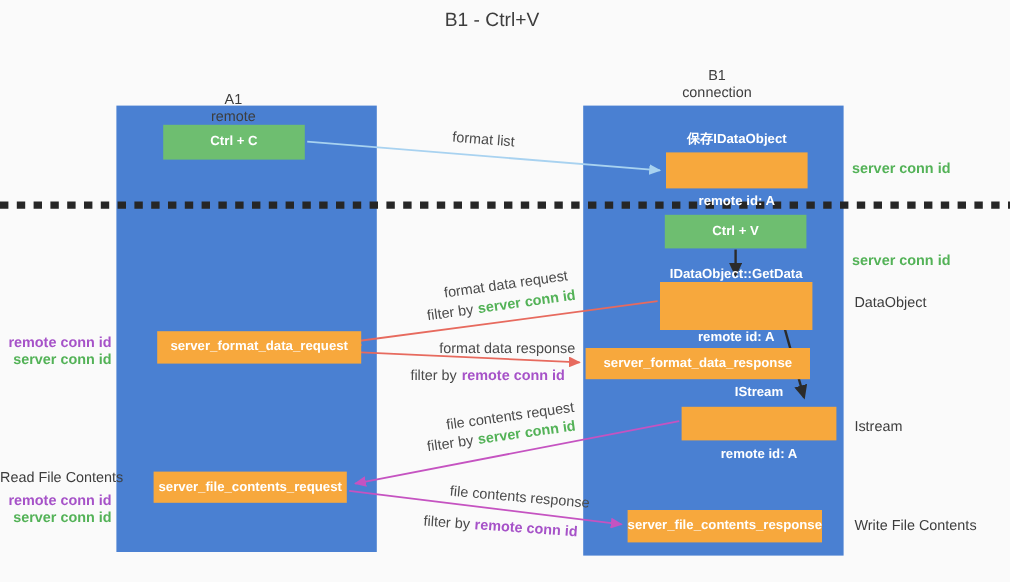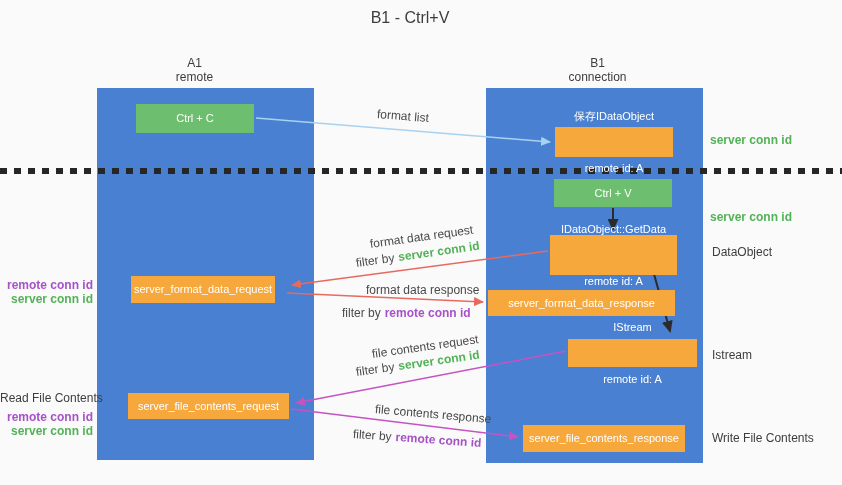--- a/index.html
+++ b/index.html
@@ -22,21 +22,21 @@
     color:var(--text-dark,#3d3d3d);z-index:3;
   }
   .lane-header{
     position:absolute;top:56px;width:217px;text-align:center;
     font-size:12px;line-height:14px;color:var(--text-dark,#3d3d3d);z-index:3;
   }
   
   .node{
     position:absolute;z-index:3;color:#fff;
     display:flex;flex-direction:column;align-items:center;justify-content:center;
-    text-align:left;font-size:11px;line-height:13px;white-space:nowrap;
+    text-align:left;font-size:11px;line-height:13px;white-space:nowrap;font-weight:bold;
   }
   .node.green{background:var(--box-green,#6ebe70);}
   .node.orange{background:var(--box-orange,#f7a83d);gap:39px;}
   
   .lbl{
     position:absolute;z-index:3;font-size:12px;line-height:14px;
     color:#4a4a4a;white-space:nowrap;transform-origin:left center;
   }
   .lbl .pre{margin-right:4px;}
   .dark{color:var(--text-dark,#3d3d3d);}
@@ -57,21 +57,21 @@
 </style>
 </head>
 <body>
 
 <div id="canvas">
 
   <div class="title">
     <div>B1 - Ctrl+V</div>
   </div>
 
-  <div class="lane-header" style="left:86px;">
+  <div class="lane-header" style="left:86px;margin-top:20px;">
     <div>A1</div>
     <div>remote</div>
   </div>
   <div class="lane-header" style="left:489px;">
     <div>B1</div>
     <div>connection</div>
   </div>
 
   <div class="lane" style="left:97px;top:88px;width:217px;height:372px;"></div>
   <div class="lane" style="left:486px;top:88px;width:217px;height:375px;"></div>
@@ -114,21 +114,21 @@
 
   <div class="node green" style="left:554px;top:179px;width:118px;height:28px;">
     <div>Ctrl + V</div>
   </div>
 
   <div class="node orange" style="left:550px;top:235px;width:127px;height:40px;">
     <div>IDataObject::GetData</div>
     <div>remote id: A</div>
   </div>
 
-  <div class="node orange" style="left:131px;top:276px;width:144px;height:27px;">
+  <div class="node orange" style="left:131px;top:276px;width:170px;height:27px;">
     <div>server_format_data_request</div>
   </div>
 
   <div class="node orange" style="left:488px;top:290px;width:187px;height:26px;">
     <div>server_format_data_response</div>
   </div>
 
   <div class="node orange" style="left:568px;top:339px;width:129px;height:28px;">
     <div>IStream</div>
     <div>remote id: A</div>

